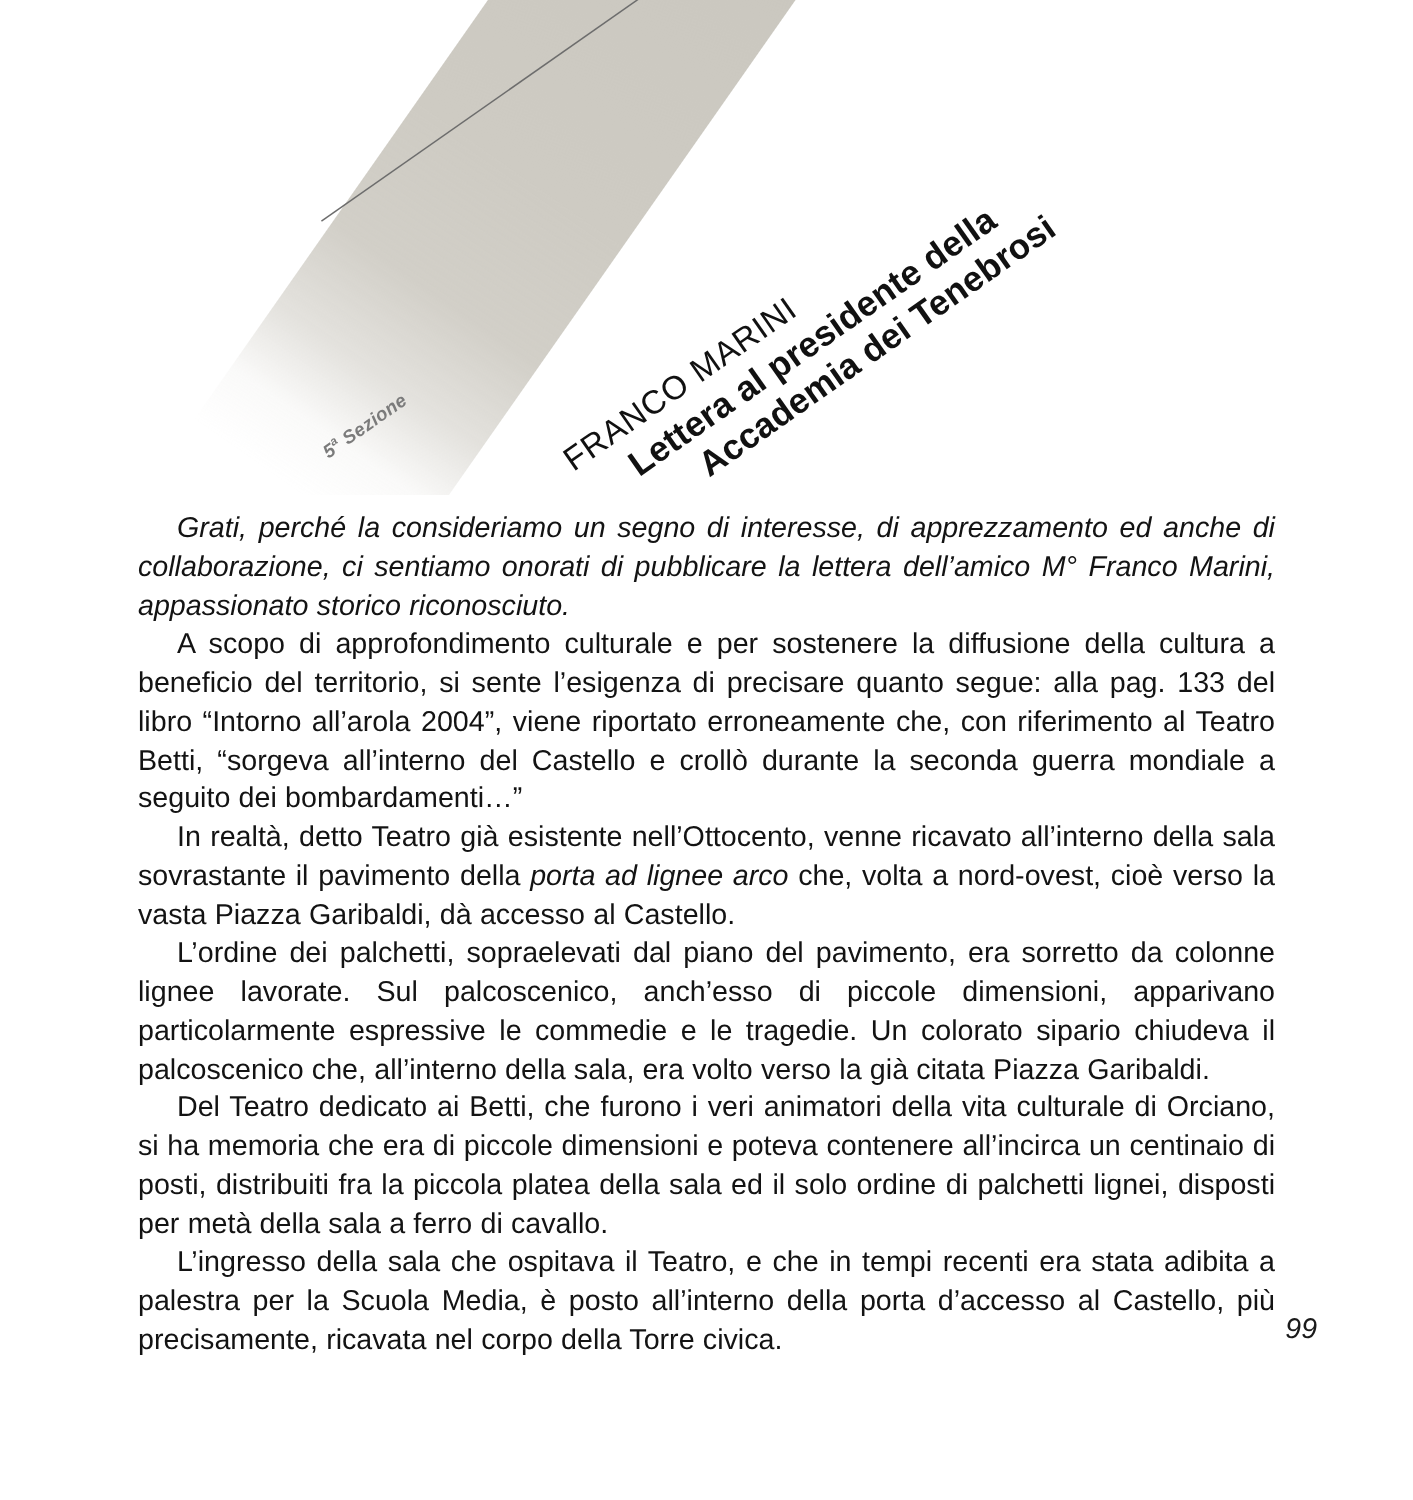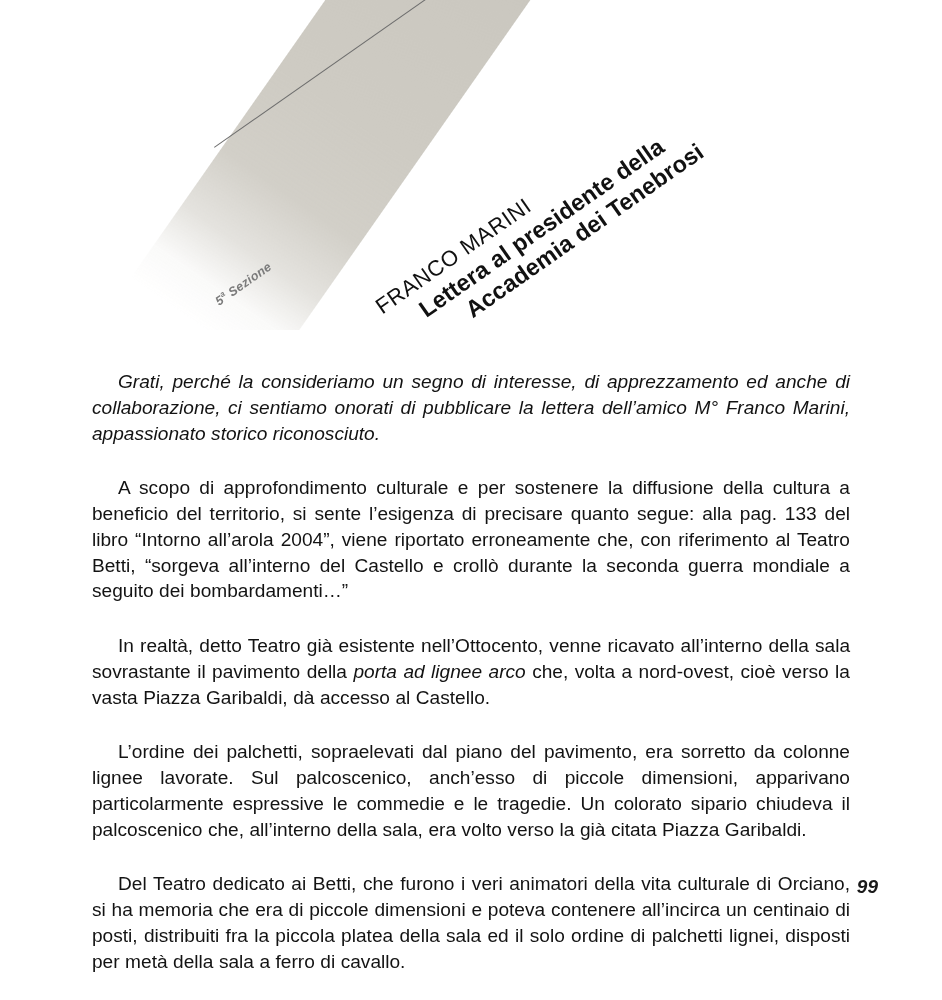--- a/index.html
+++ b/index.html
@@ -119,36 +119,36 @@
   p.para {
     margin: 0;
     font-size: 19.1px;
     line-height: 25.75px;
     color: #131313;
     text-align: justify;
     text-justify: inter-word;
     word-spacing: 0.2px;
     hyphens: manual;
   }
-  p.para.indent { text-indent: 26px; margin-top: 29px; }
+  p.para.indent { text-indent: 26px; }
   p.para.italic {
     font-style: italic;
     font-weight: 400;
   }
   p.spacer-before { margin-top: 25.75px; }
   .it { font-style: italic; }
 
   
   .folio {
     position: absolute;
     right: 64px;
     top: 876px;
     font-size: 19px;
     font-style: italic;
-    font-weight: 700;
+    font-weight: 400;
     color: #1a1a1a;
   }
 </style>
 </head>
 <body>
 
 <div id="page">
 
   <div class="header-zone">
 
@@ -171,18 +171,19 @@
 
 
     <p class="para indent">A scopo di approfondimento culturale e per sostenere la diffusione della cultura a beneficio del territorio, si sente l’esigenza di precisare quanto segue: alla pag. 133 del libro “Intorno all’arola 2004”, viene riportato erroneamente che, con riferimento al Teatro Betti, “sorgeva all’interno del Castello e crollò durante la seconda guerra mondiale a seguito dei bombardamenti…”</p>
 
     <p class="para indent"><span>In realtà, detto Teatro già esistente nell’Ottocento, venne ricavato all’interno della sala sovrastante il pavimento della </span><span class="it">porta ad lignee arco</span><span> che, volta a nord-ovest, cioè verso la vasta Piazza Garibaldi, dà accesso al Castello.</span></p>
 
     <p class="para indent">L’ordine dei palchetti, sopraelevati dal piano del pavimento, era sorretto da colonne lignee lavorate. Sul palcoscenico, anch’esso di piccole dimensioni, apparivano particolarmente espressive le commedie e le tragedie. Un colorato sipario chiudeva il palcoscenico che, all’interno della sala, era volto verso la già citata Piazza Garibaldi.</p>
 
     <p class="para indent">Del Teatro dedicato ai Betti, che furono i veri animatori della vita culturale di Orciano, si ha memoria che era di piccole dimensioni e poteva contenere all’incirca un centinaio di posti, distribuiti fra la piccola platea della sala ed il solo ordine di palchetti lignei, disposti per metà della sala a ferro di cavallo.</p>
 
+    <p class="para indent">L’ingresso della sala che ospitava il Teatro, e che in tempi recenti era stata adibita a palestra per la Scuola Media, è posto all’interno della porta d’accesso al Castello, più precisamente, ricavata nel corpo della Torre civica.</p>
 
   </div>
 
   <div class="folio">99</div>
 
 </div>
 
 </body></html>

